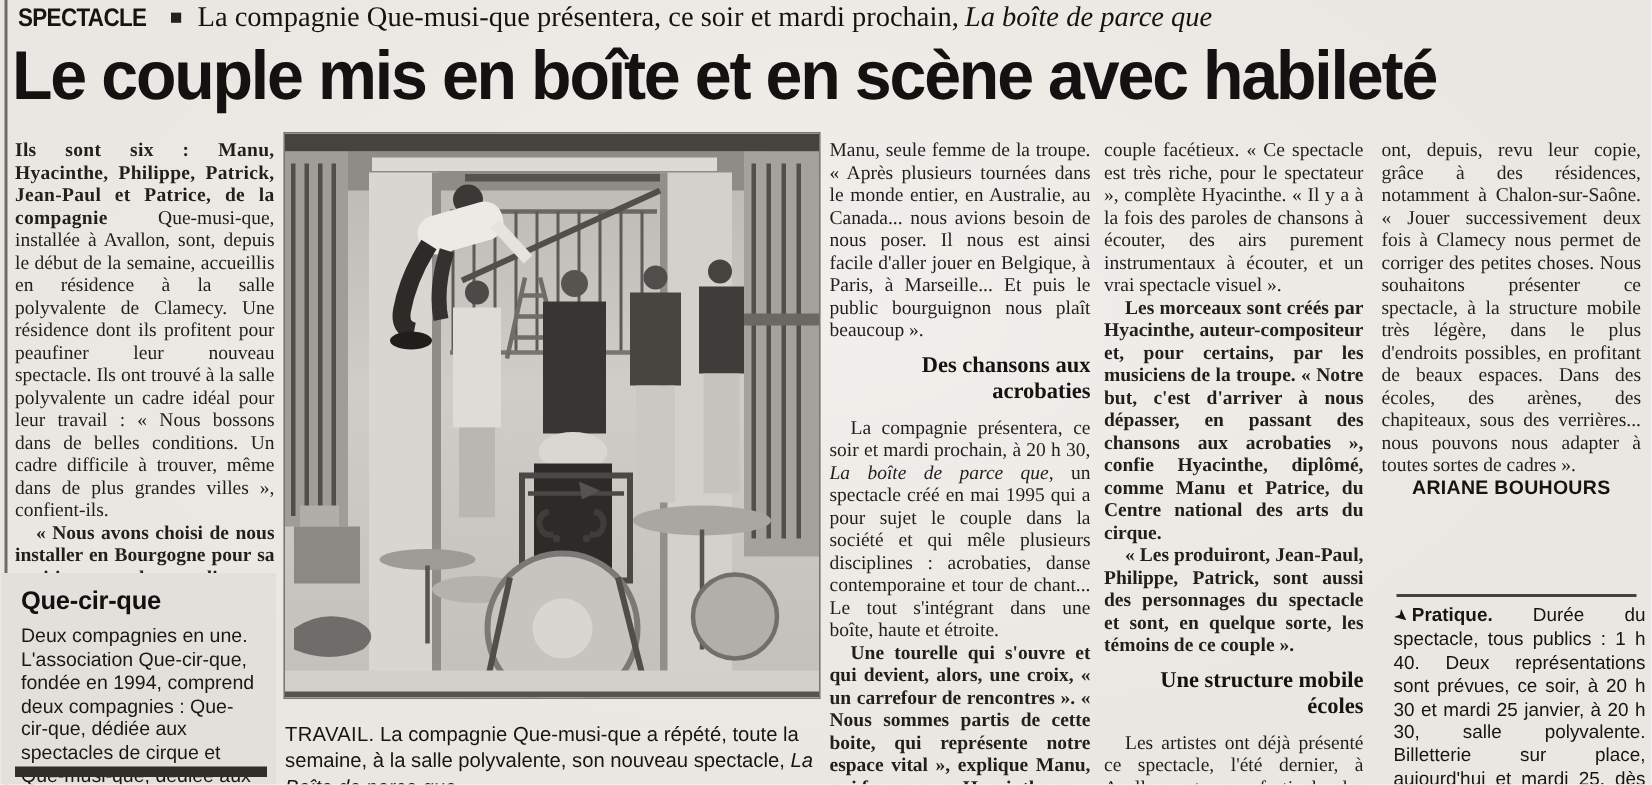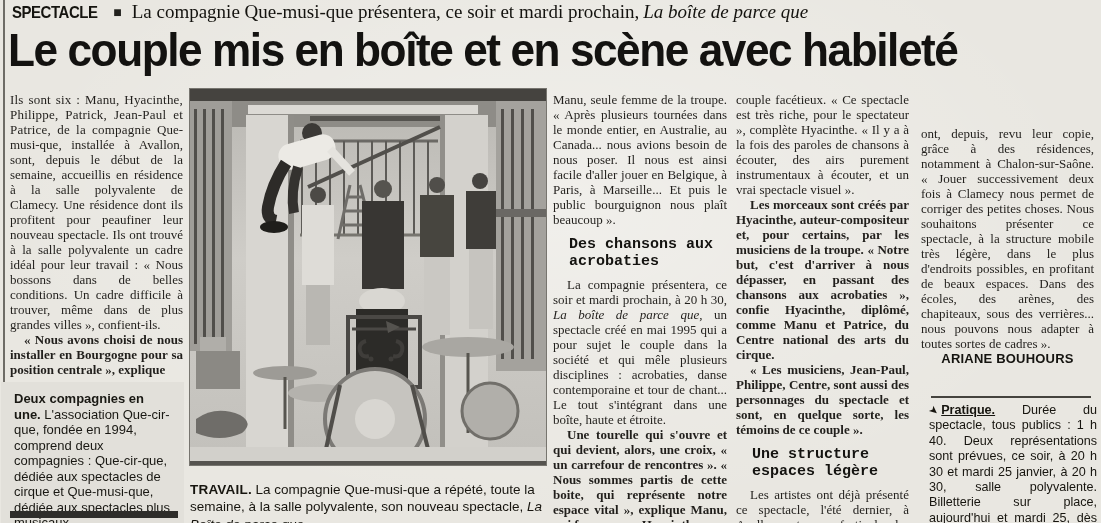--- a/index.html
+++ b/index.html
@@ -33,63 +33,63 @@
   }
 
   
   .col{position:absolute; top:92px; font-size:13px; line-height:15px; text-align:justify; overflow:hidden;}
   .col p{margin:0;}
   .col p.ind{text-indent:14px;}
   .col p + p{margin-top:0;font-weight:bold;}
   .col1{left:10px;  width:173px; height:290px;}
   .col3{left:553px; width:174px; height:431px;}
   .col4{left:736px; width:173px; height:431px;}
-  .col5{left:921px; width:173px; height:300px;margin-top:34px;}
-  .lead-bold{font-weight:normal; letter-spacing:.2px;}
+  .col5{left:921px; width:173px; height:300px;}
+  .lead-bold{font-weight:bold; letter-spacing:.2px;}
   .subhead{
-    font-family:Liberation Mono, monospace; font-weight:bold; font-size:15px; line-height:17px;
-    margin:9px 0 7px 16px; text-align:left; color:#141310;
+    font-family:Liberation Serif, serif; font-weight:bold; font-size:15px; line-height:17px;
+    margin:9px 0 7px 16px; text-align:right; color:#141310;
   }
   .end-mark{color:#57554f; font-size:10px; margin-left:3px;}
   .byline{
     margin-top:8px; text-align:center; font-family:"Liberation Sans", sans-serif;
     font-weight:bold; font-size:13px; letter-spacing:.2px; color:#151410;
   }
 
   
   .photo{position:absolute; left:189px; top:88px; width:356px; height:376px; margin:0;
          border:1px solid #77756f; background:#c9c7c2; overflow:hidden;}
   .caption{
     position:absolute; left:190px; top:467px; width:354px;
     font-family:"Liberation Sans", sans-serif; font-size:13.5px; line-height:17.5px;
     text-align:left; color:#17150f;
   }
-  .caption .cb{font-weight:bold; letter-spacing:.2px;}
+  .caption .cb{font-weight:normal; letter-spacing:.2px;}
   .caption .ci{font-style:italic;}
 
   
   .qbox{
     position:absolute; left:1px; top:382px; width:183px; height:141px;
     background:#e2e0da; padding:9px 11px 0 13px; box-sizing:border-box; overflow:hidden;
     font-family:"Liberation Sans", sans-serif;
   }
   .qbox h2{margin:0 0 5px 0; font-size:17px; letter-spacing:-0.2px; color:#121110;}
   .qbox p{margin:0; font-size:13px; line-height:15.5px; color:#191813;}
-  .qbox .qb{font-weight:bold;}
+  .qbox .qb{font-weight:normal;}
   .qbar{position:absolute; left:9px; bottom:5px; width:168px; height:7px; background:#2e2d2a;}
 
   
   .prule{position:absolute; left:931px; top:396px; width:160px; height:2px; background:#45433e;}
   .pratique{
     position:absolute; left:929px; top:403px; width:168px; height:120px; overflow:hidden;
     font-family:"Liberation Sans", sans-serif; font-size:12.6px; line-height:15.4px;
     text-align:justify; color:#17150f;
   }
   .pratique .pa{display:inline-block; transform:rotate(40deg); font-size:11px; margin-right:3px;}
-  .pratique .pb{font-weight:bold;text-decoration:underline;}
+  .pratique .pb{font-weight:bold;}
 </style>
 </head>
 <body>
 
 <div class="page">
   <div class="scan-edge"></div>
 
   <header class="kicker">
     <span class="tag">SPECTACLE</span>
     <span class="sq">■</span>
@@ -224,31 +224,32 @@
   <section class="col col3">
     <p>Manu, seule femme de la troupe. « Après plusieurs tournées dans le monde entier, en Australie, au Canada... nous avions besoin de nous poser. Il nous est ainsi facile d'aller jouer en Belgique, à Paris, à Marseille... Et puis le public bourguignon nous plaît beaucoup ».</p>
     <h3 class="subhead">Des chansons aux acrobaties</h3>
     <p class="ind"><span>La compagnie présentera, ce soir et mardi prochain, à 20 h 30, </span><i>La boîte de parce que</i><span>, un spectacle créé en mai 1995 qui a pour sujet le couple dans la société et qui mêle plusieurs disciplines : acrobaties, danse contemporaine et tour de chant... Le tout s'intégrant dans une boîte, haute et étroite.</span></p>
     <p class="ind">Une tourelle qui s'ouvre et qui devient, alors, une croix, « un carrefour de rencontres ». « Nous sommes partis de cette boite, qui représente notre espace vital », explique Manu, qui forme, avec Hyacinthe, ce</p>
   </section>
 
   <section class="col col4">
     <p>couple facétieux. « Ce spectacle est très riche, pour le spectateur », complète Hyacinthe. « Il y a à la fois des paroles de chansons à écouter, des airs purement instrumentaux à écouter, et un vrai spectacle visuel ».</p>
     <p class="ind">Les morceaux sont créés par Hyacinthe, auteur-compositeur et, pour certains, par les musiciens de la troupe. « Notre but, c'est d'arriver à nous dépasser, en passant des chansons aux acrobaties », confie Hyacinthe, diplômé, comme Manu et Patrice, du Centre national des arts du cirque.</p>
-    <p class="ind">« Les musiciens, Jean-Paul, Philippe, Centre, sont aussi des personnages du spectacle et sont, en quelque sorte, les témoins de ce couple ».</p>
-    <h3 class="subhead">Une structure espaces légère</h3>
+    <p class="ind">« Les produiront, Jean-Paul, Philippe, Patrick, sont aussi des personnages du spectacle et sont, en quelque sorte, les témoins de ce couple ».</p>
+    <h3 class="subhead">Une structure mobile écoles</h3>
     <p class="ind">Les artistes ont déjà présenté ce spectacle, l'été dernier, à Avallon et au festival des Zaccros d'ma rue, à Nevers et</p>
   </section>
 
   <section class="col col5">
     <p>ont, depuis, revu leur copie, grâce à des résidences, notamment à Chalon-sur-Saône. « Jouer successivement deux fois à Clamecy nous permet de corriger des petites choses. Nous souhaitons présenter ce spectacle, à la structure mobile très légère, dans le plus d'endroits possibles, en profitant de beaux espaces. Dans des écoles, des arènes, des chapiteaux, sous des verrières... nous pouvons nous adapter à toutes sortes de cadres ».</p>
     <p class="byline">ARIANE BOUHOURS</p>
   </section>
 
   <aside class="qbox">
+    <h2>Que-cir-que</h2>
     <p><span class="qb">Deux compagnies en une.</span><span> L'association Que-cir-que, fondée en 1994, comprend deux compagnies : Que-cir-que, dédiée aux spectacles de cirque et Que-musi-que, dédiée aux spectacles plus musicaux.</span></p>
     <div class="qbar"></div>
   </aside>
 
   <div class="prule"></div>
   <aside class="pratique">
     <p style="margin:0"><span class="pa">➤</span><span class="pb">Pratique.</span><span> Durée du spectacle, tous publics : 1 h 40. Deux représentations sont prévues, ce soir, à 20 h 30 et mardi 25 janvier, à 20 h 30, salle polyvalente. Billetterie sur place, aujourd'hui et mardi 25, dès 15 h. Tarifs : 10 € (tarif Acl, 8 €). Renseignements au 03.86.27.50.73.</span></p>
   </aside>
 </div>
 

